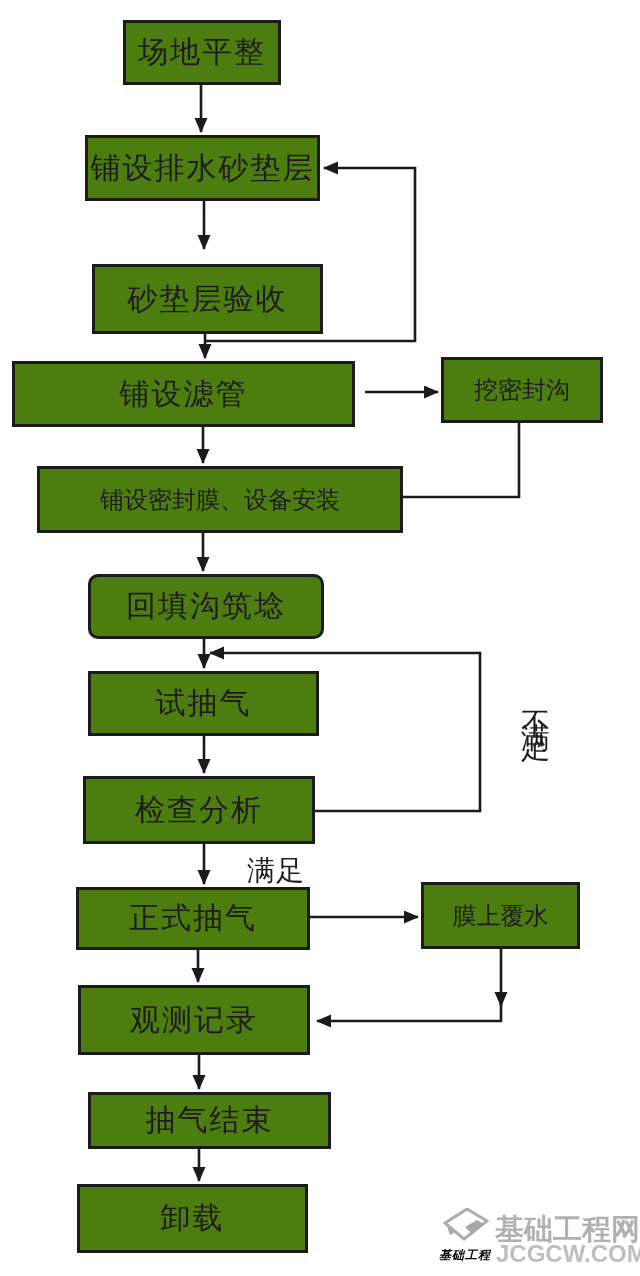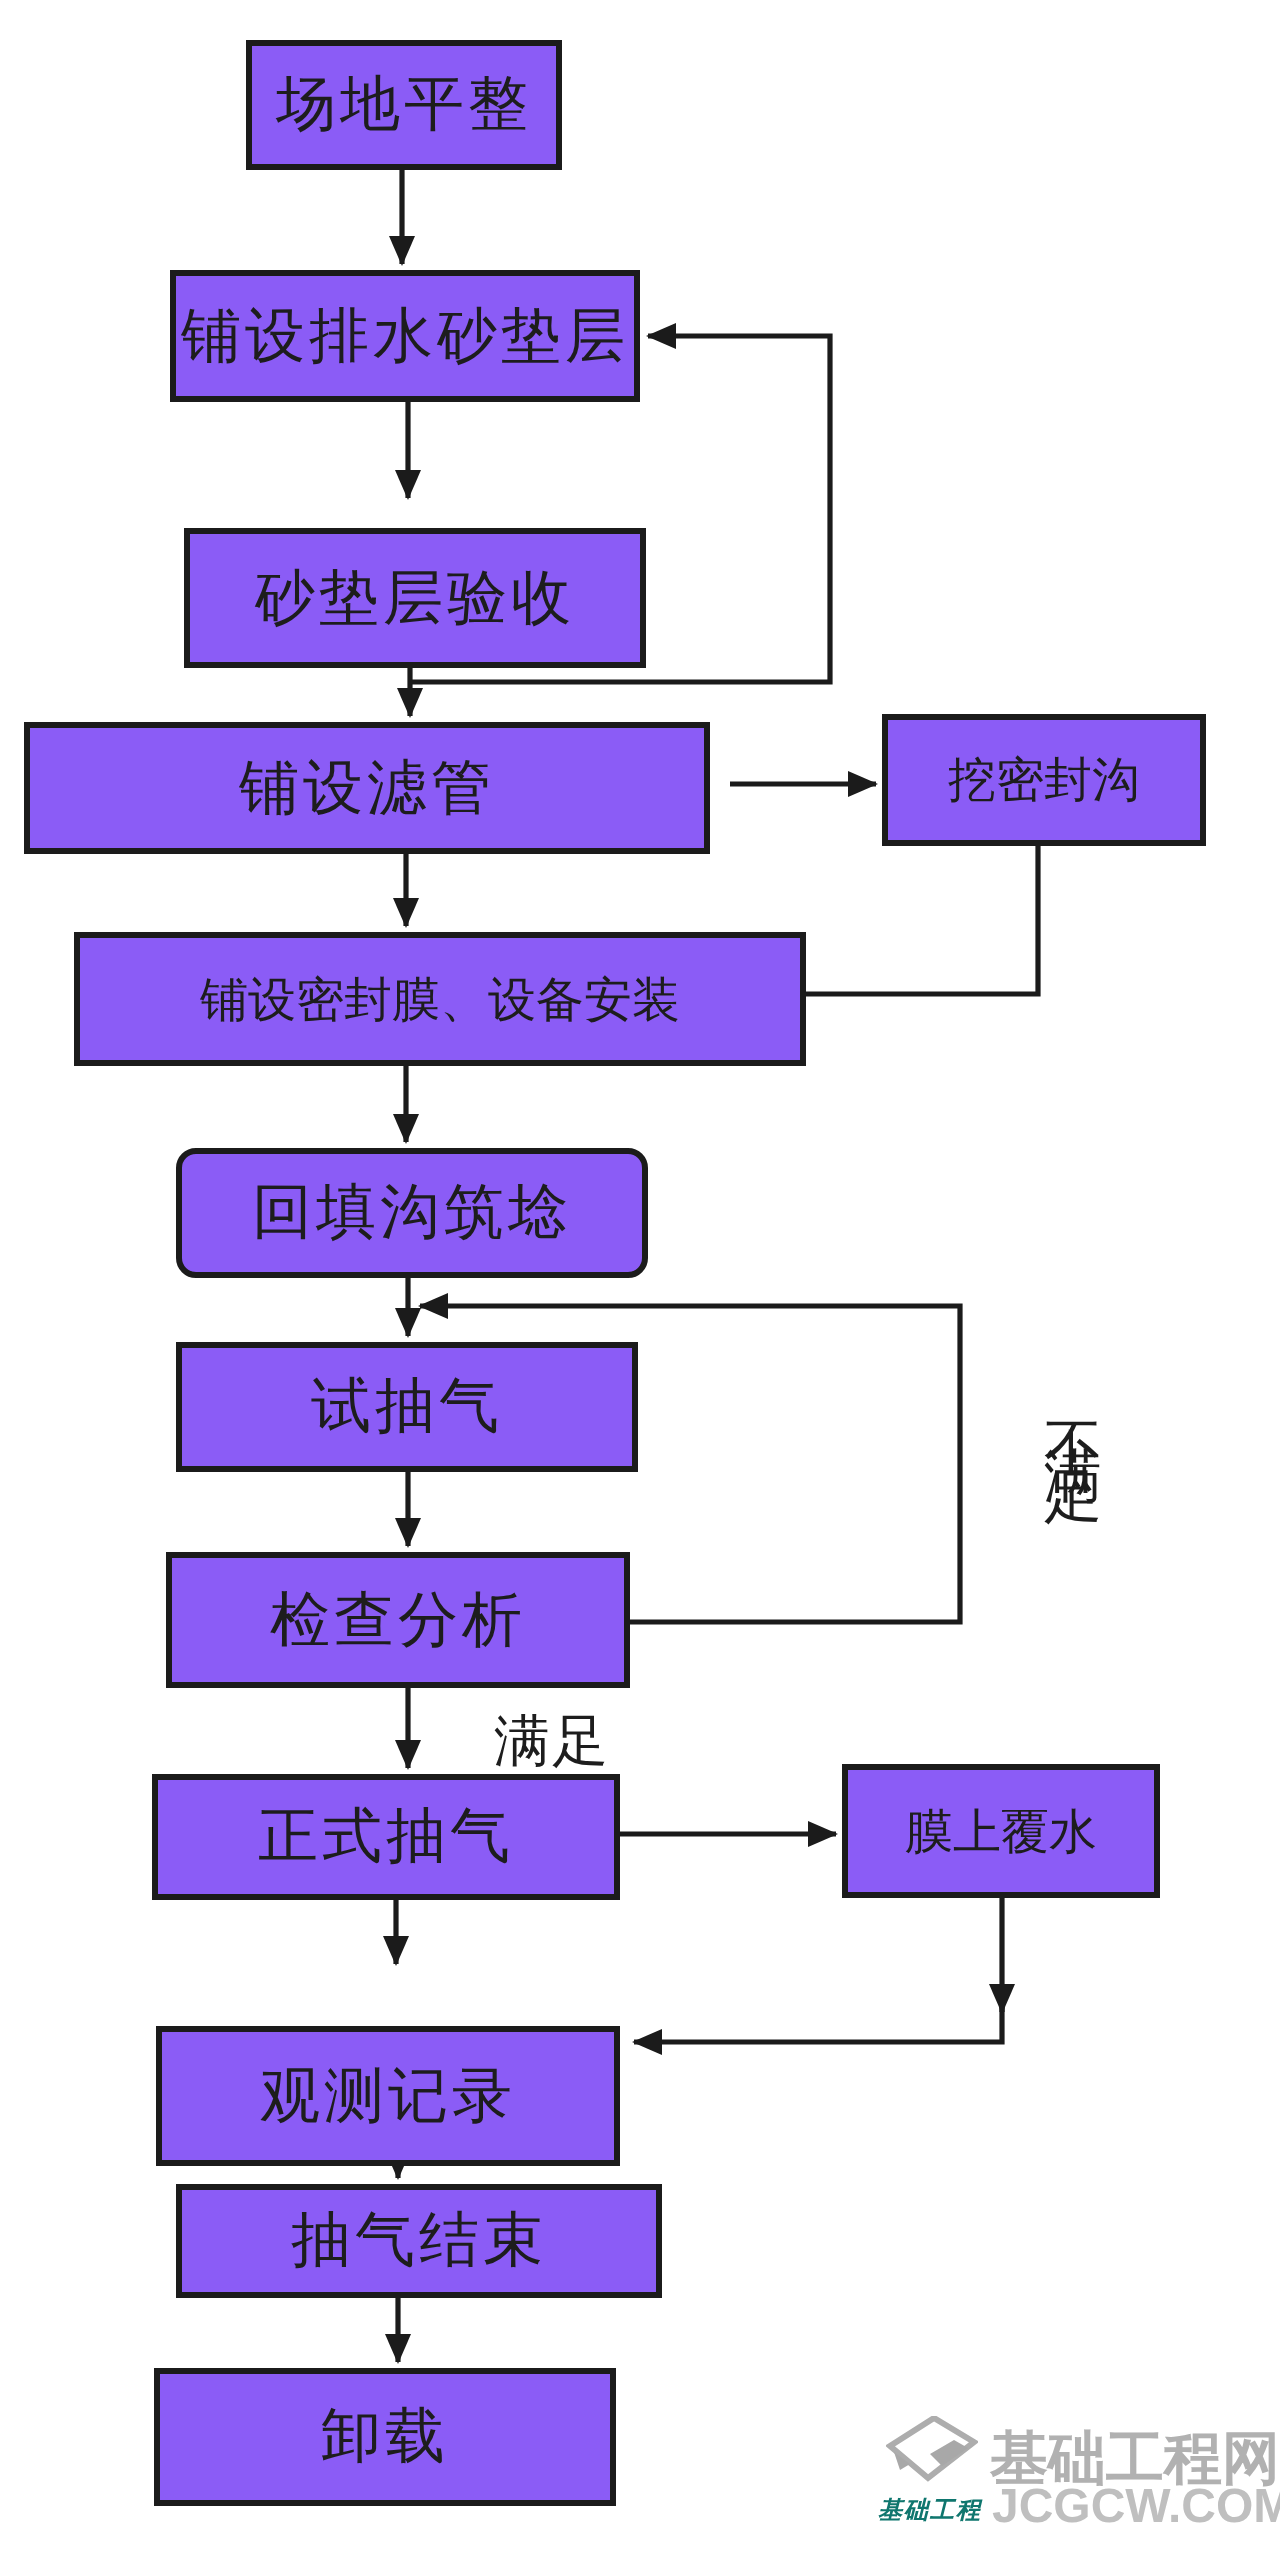--- a/index.html
+++ b/index.html
@@ -14,21 +14,21 @@
   }
   svg.wires {
     position: absolute;
     left: 0; top: 0;
     width: 640px; height: 1276px;
   }
   .node {
     position: absolute;
     box-sizing: border-box;
     border: 3px solid #1b1b1b;
-    background: #8b5cf6;
+    background: #4d7c0f;
     display: flex;
     align-items: center;
     justify-content: center;
     font-size: 30px;
     letter-spacing: 2px;
     white-space: nowrap;
   }
   .node.small-text { font-size: 24px; letter-spacing: 0px; }
   .edge-label {
     position: absolute;
@@ -50,21 +50,21 @@
     height: 76px;
     color: #b1b1b1;
   }
   .wm-logo { position: absolute; left: 18px; top: 10px; }
   .wm-logo-text {
     position: absolute;
     left: 14px; top: 49px;
     font-size: 12px;
     font-style: italic;
     font-weight: bold;
-    color: #0f766e;
+    color: #000000;
     letter-spacing: 1px;
     white-space: nowrap;
   }
   .wm-name {
     position: absolute;
     left: 70px; top: 12px;
     font-family: "Liberation Sans", "DejaVu Sans", sans-serif;
     font-size: 29px;
     font-weight: bold;
     color: #b1b1b1;
@@ -147,21 +147,21 @@
   <div class="node" style="left:88px;  top:574px; width:236px; height:65px;border-radius:10px;">回填沟筑埝</div>
 
   <div class="node" style="left:88px;  top:671px; width:231px; height:65px;">试抽气</div>
 
   <div class="node" style="left:83px;  top:776px; width:232px; height:68px;">检查分析</div>
 
   <div class="node" style="left:76px;  top:887px; width:234px; height:63px;">正式抽气</div>
 
   <div class="node small-text" style="left:421px; top:882px; width:159px; height:67px;">膜上覆水</div>
 
-  <div class="node" style="left:78px;  top:985px; width:232px; height:70px;margin-top:28px;">观测记录</div>
+  <div class="node" style="left:78px;  top:985px; width:232px; height:70px;">观测记录</div>
 
   <div class="node" style="left:88px;  top:1092px; width:243px; height:57px;">抽气结束</div>
 
   <div class="node" style="left:77px;  top:1184px; width:231px; height:69px;">卸载</div>
 
   <div class="edge-label" style="left:247px; top:852px;">满足</div>
 
   <div class="edge-label vertical" style="left:516px; top:688px;">不满足</div>
 
   <div class="watermark">

